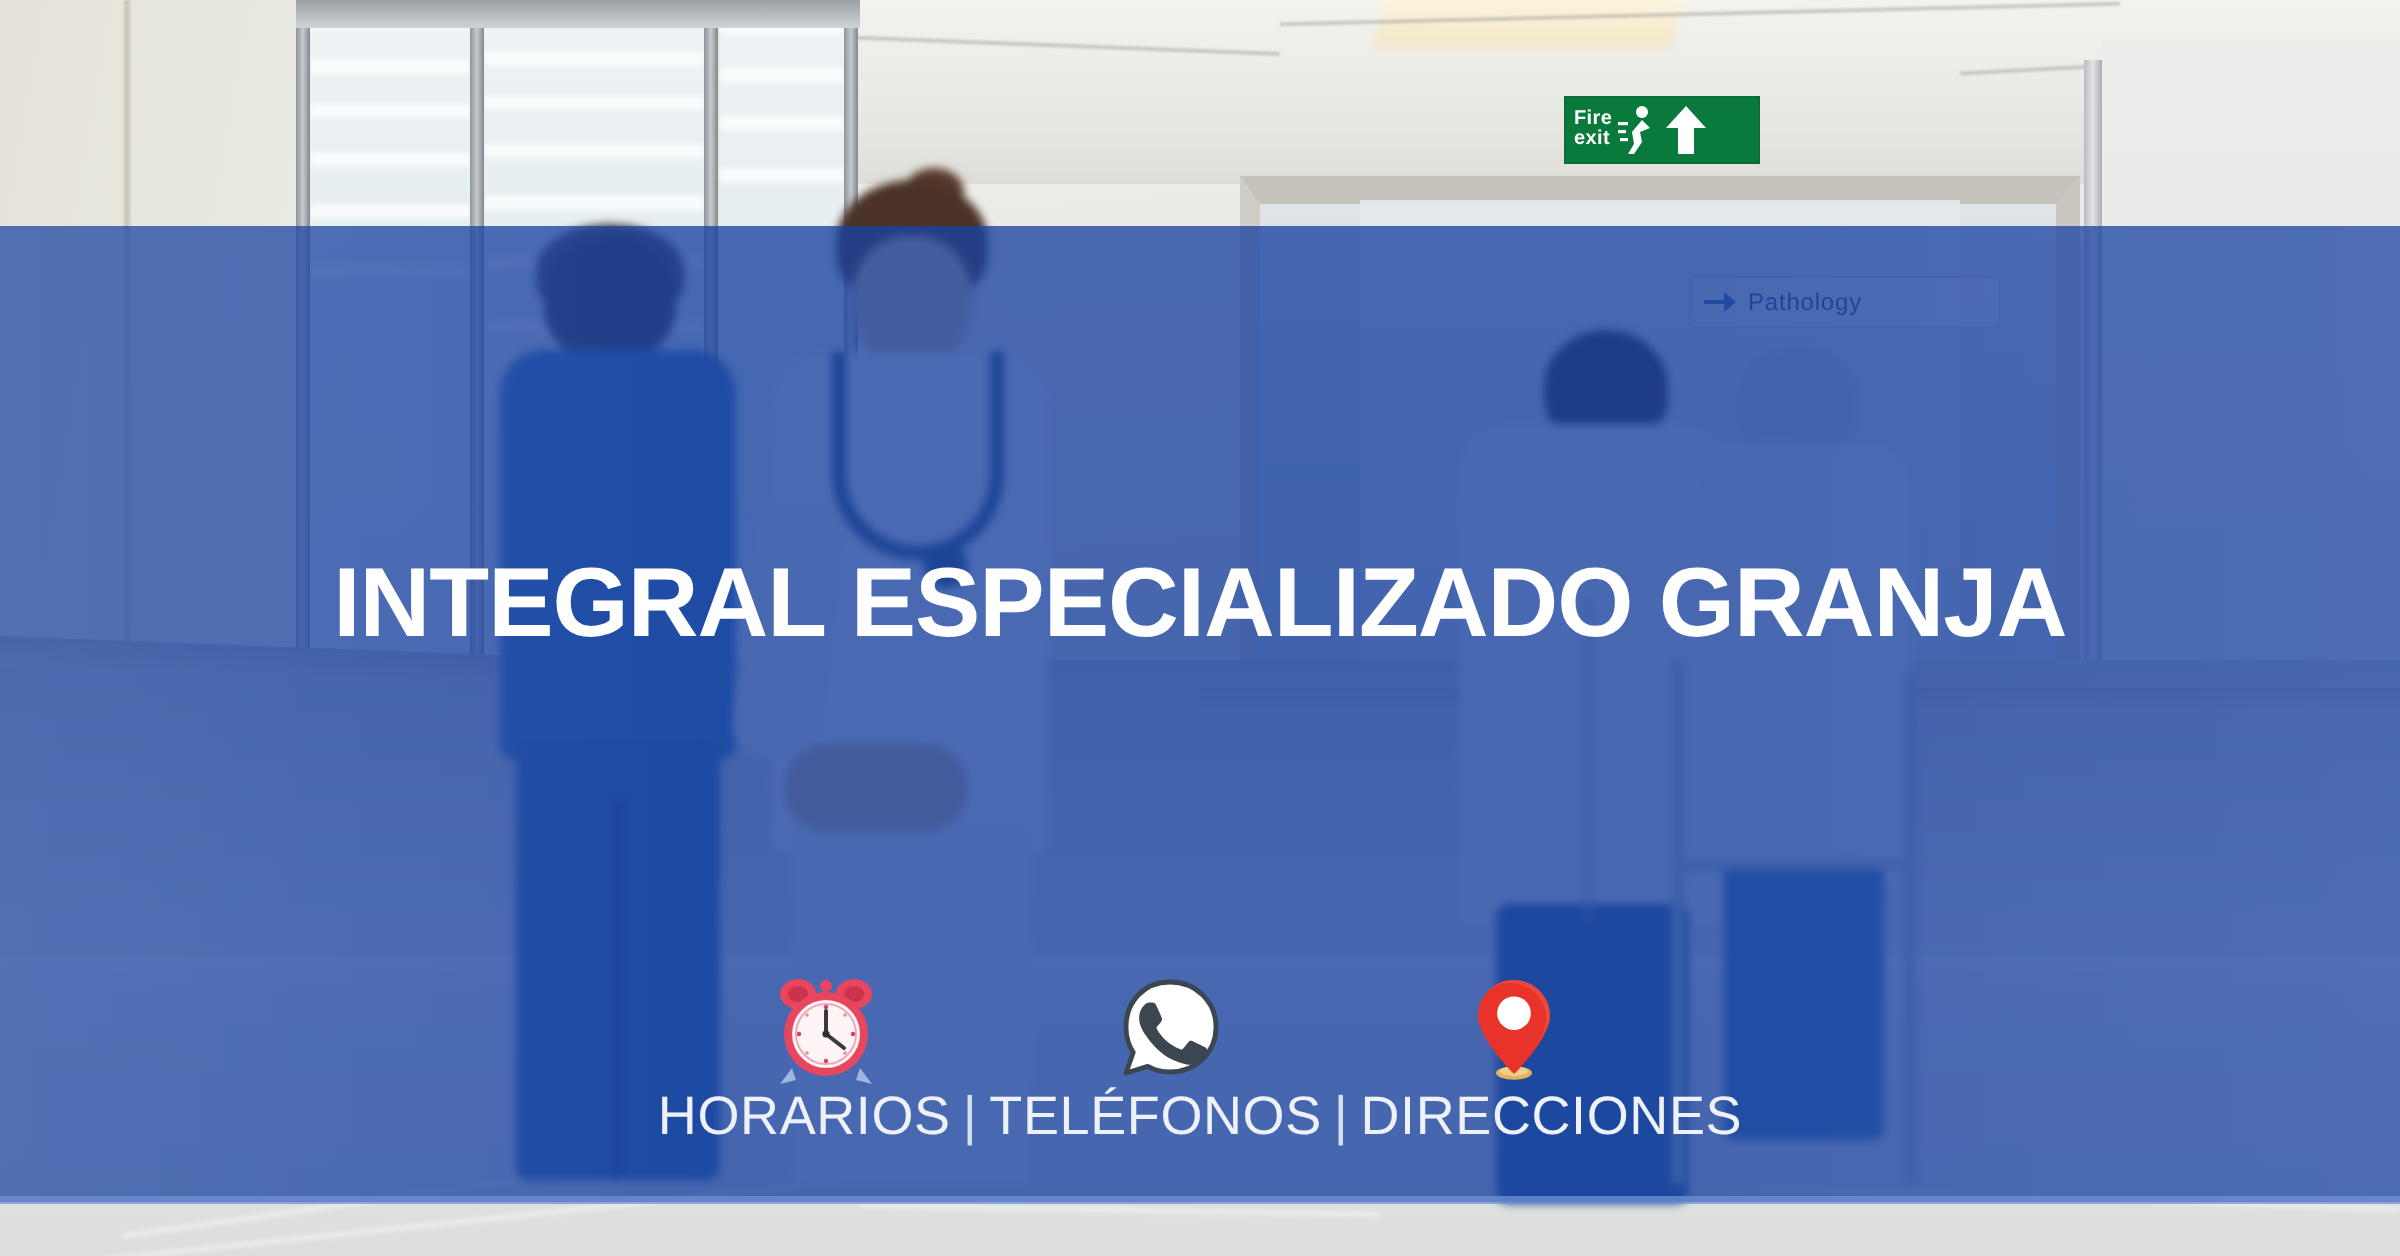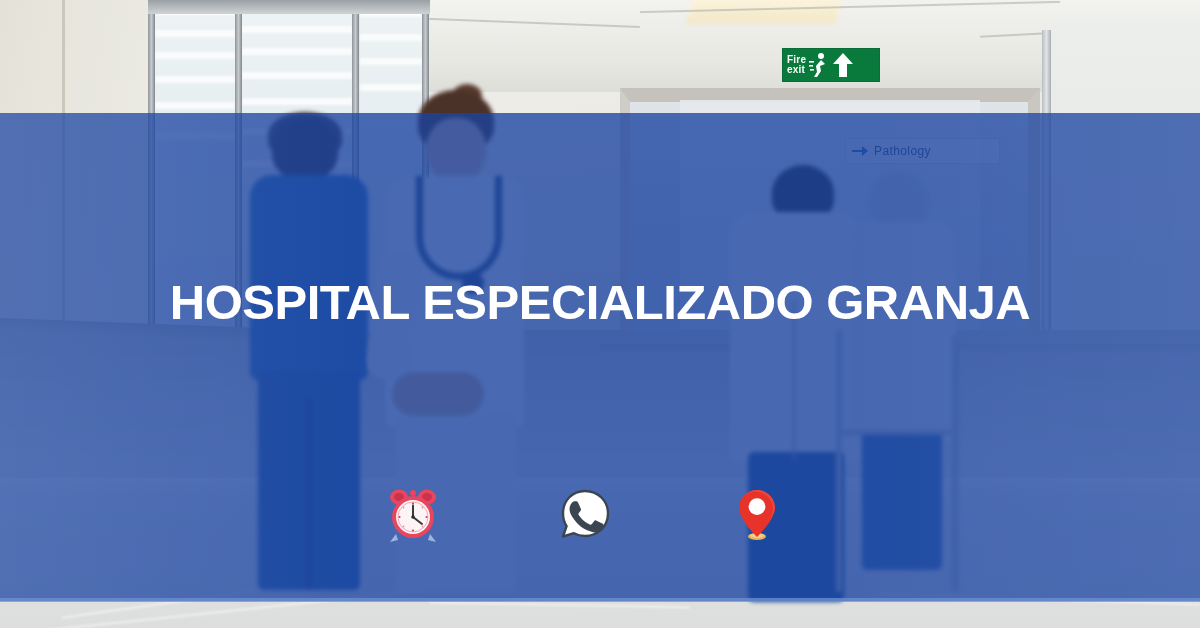--- a/index.html
+++ b/index.html
@@ -366,21 +366,21 @@
       <div class="walker-bar" style="left:836px; top:430px; width:122px; height:5px;"></div>
     </div>
   </div>
 
   <div class="overlay"></div>
   <div class="overlay-sheen"></div>
   <div class="overlay-bottom-line"></div>
 
   <div class="content">
 
-    <div class="title">HOSPITAL ESPECIALIZADO GRANJA</div>
+    <div class="title">INTEGRAL ESPECIALIZADO GRANJA</div>
 
     <div class="icon-row">
 
       <div class="icon-slot slot-1">
         <svg viewBox="0 0 58 58" width="58" height="58">
           <ellipse cx="15" cy="11" rx="9" ry="7.5" fill="#e8455f"></ellipse>
           <ellipse cx="43" cy="11" rx="9" ry="7.5" fill="#e8455f"></ellipse>
           <ellipse cx="15" cy="11" rx="5" ry="4" fill="#c9334c"></ellipse>
           <ellipse cx="43" cy="11" rx="5" ry="4" fill="#c9334c"></ellipse>
           <path d="M12 48 L6 56 L14 54 Z" fill="#9fb4e0"></path>
@@ -414,14 +414,17 @@
         <svg viewBox="0 0 58 58" width="58" height="58">
           <ellipse cx="29" cy="50.5" rx="9" ry="3.4" fill="#e0b45a"></ellipse>
           <ellipse cx="29" cy="49.6" rx="7" ry="2.4" fill="#f0d089"></ellipse>
           <path d="M29 4 C19.1 4 11 12 11 21.8 C11 33.5 29 51 29 51 C29 51 47 33.5 47 21.8 C47 12 38.9 4 29 4 Z" fill="#e8332a"></path>
           <path d="M29 4 C24 4 19.6 6 16.5 9.3 C19.4 6.9 23 5.5 27 5.5 C36.9 5.5 45 13.5 45 23.3 C45 27.6 42.6 33 39.4 38 C44.1 31.5 47 25.6 47 21.8 C47 12 38.9 4 29 4 Z" fill="#f2564b" opacity=".55"></path>
           <circle cx="29" cy="20.6" r="8.4" fill="#ffffff"></circle>
         </svg>
       </div>
     </div>
 
+    <div class="links">
+      <span class="lnk">HORARIOS</span><span class="sep">|</span><span class="lnk">TELÉFONOS</span><span class="sep">|</span><span class="lnk">DIRECCIONES</span>
+    </div>
   </div>
 </div>
 
 </body></html>

